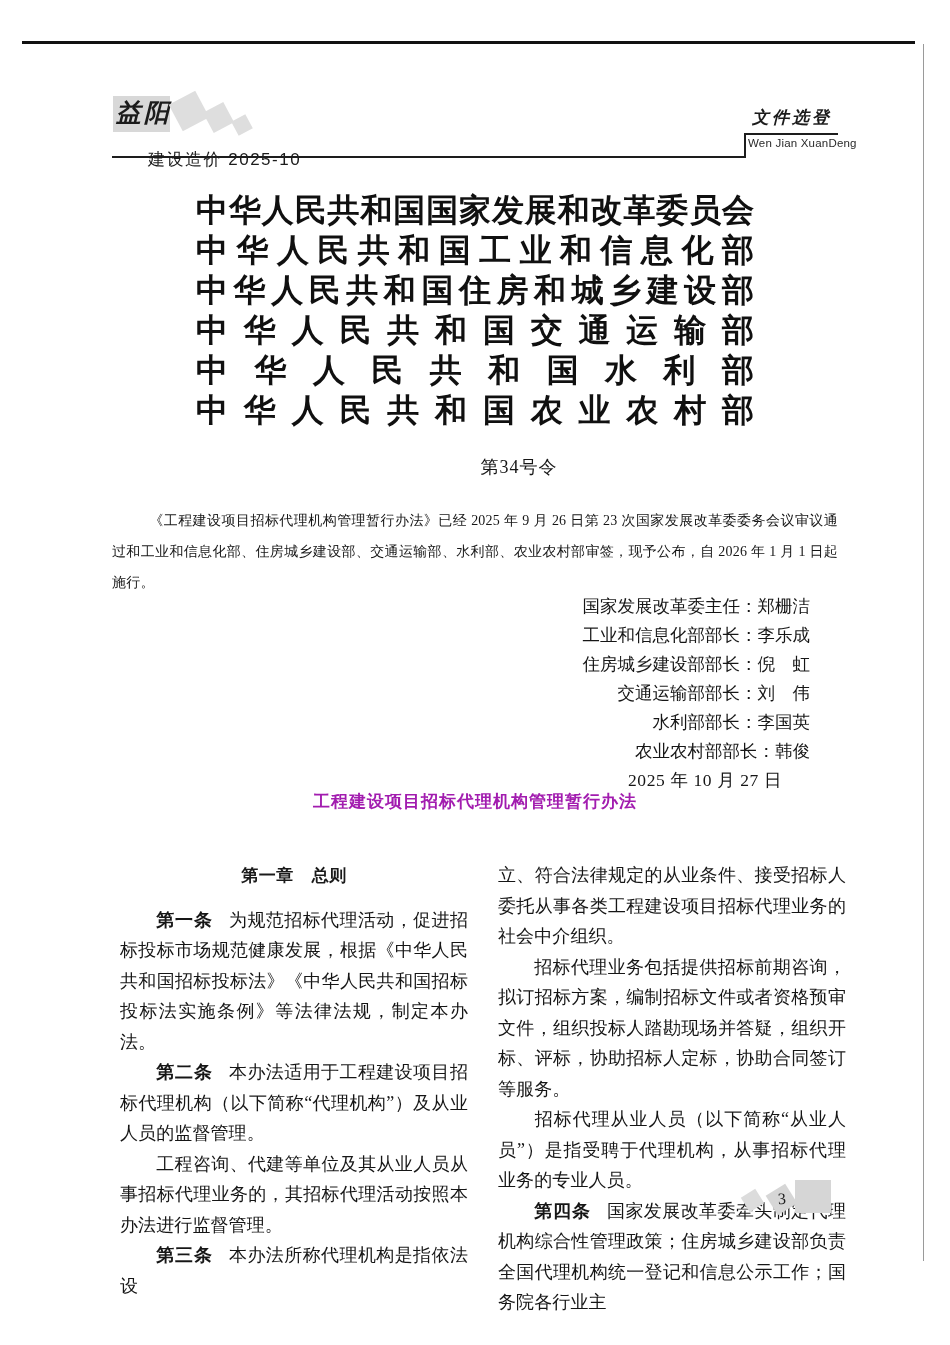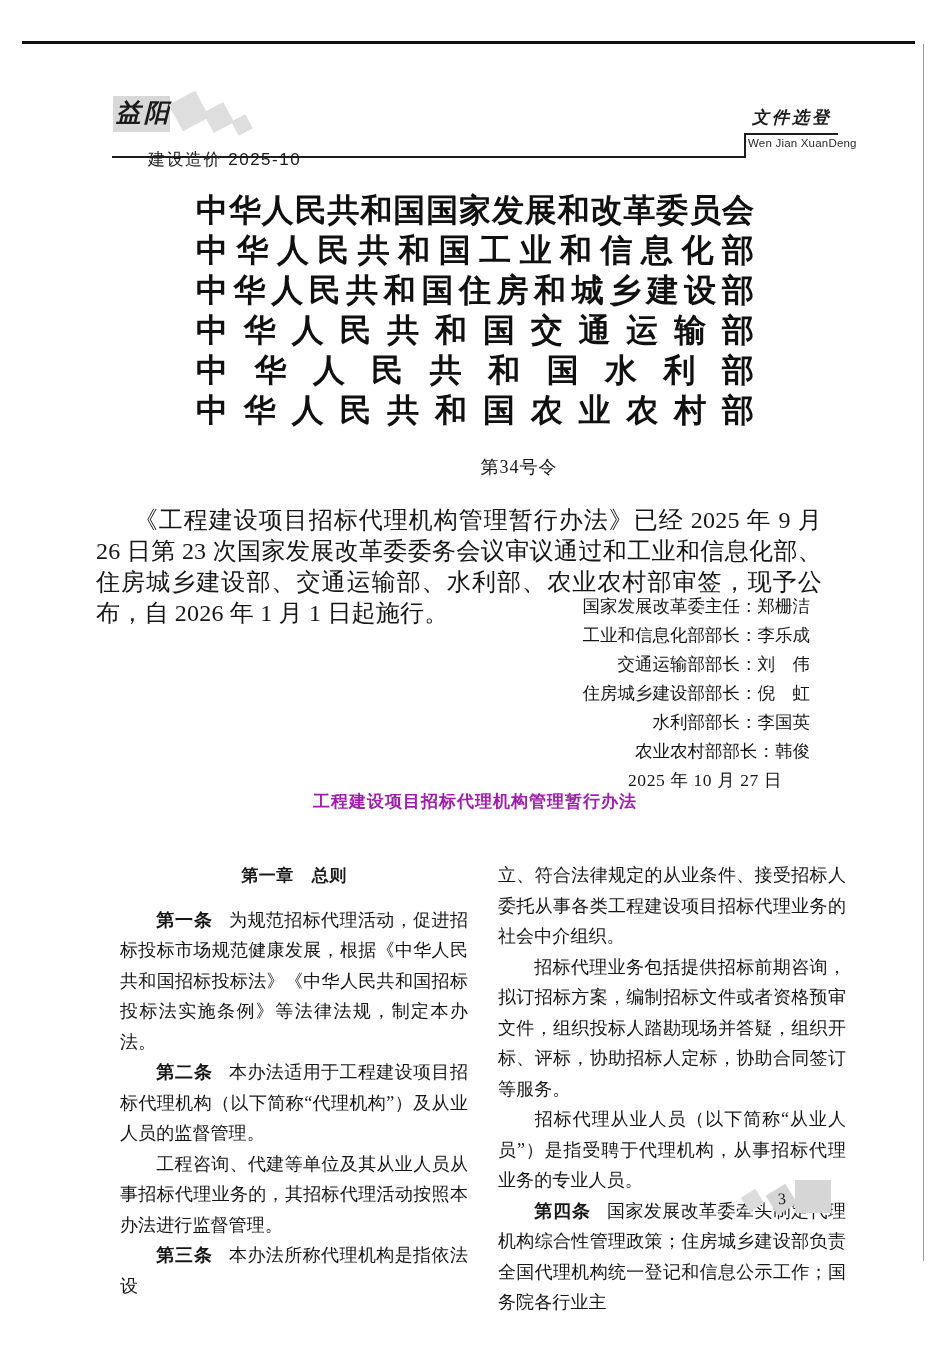--- a/index.html
+++ b/index.html
@@ -163,24 +163,24 @@
     text-align: center;
     font-size: 18px;
     letter-spacing: 1px;
     color: #161616;
     padding-left: 44px;
   }
 
   
   .preamble {
     position: absolute;
-    left: 96px;
+    left: 112px;
     top: 505px;
     width: 726px;
-    font-size: 24px;
+    font-size: 14px;
     line-height: 31px;
     text-align: justify;
     text-align-last: left;
     color: #161616;
     letter-spacing: 0.2px;
   }
   .preamble .indent { display: inline-block; width: 37px; }
 
   
   .signature {
@@ -413,22 +413,22 @@
 
 <div class="decree-no">
   <span>第</span><span>34</span><span>号令</span>
 </div>
 
 <div class="preamble"><span class="indent"></span><span>《工程建设项目招标代理机构管理暂行办法》已经 2025 年 9 月 26 日第 23 次国家发展改革委委务会议审议通过和工业和信息化部、住房城乡建设部、交通运输部、水利部、农业农村部审签，现予公布，自 2026 年 1 月 1 日起施行。</span></div>
 
 <div class="signature" id="signature">
     <div class="sig-row">国家发展改革委主任：郑栅洁</div>
     <div class="sig-row">工业和信息化部部长：李乐成</div>
+    <div class="sig-row">住房城乡建设部部长：倪　虹</div>
     <div class="sig-row">交通运输部部长：刘　伟</div>
-    <div class="sig-row">住房城乡建设部部长：倪　虹</div>
     <div class="sig-row">水利部部长：李国英</div>
     <div class="sig-row">农业农村部部长：韩俊</div>
     <div class="sig-row sig-date">2025 年 10 月 27 日</div>
   </div>
 
 <div class="reg-title">工程建设项目招标代理机构管理暂行办法</div>
 
 <div class="cols">
   <div class="col col-left">
     <div class="chapter-head">

